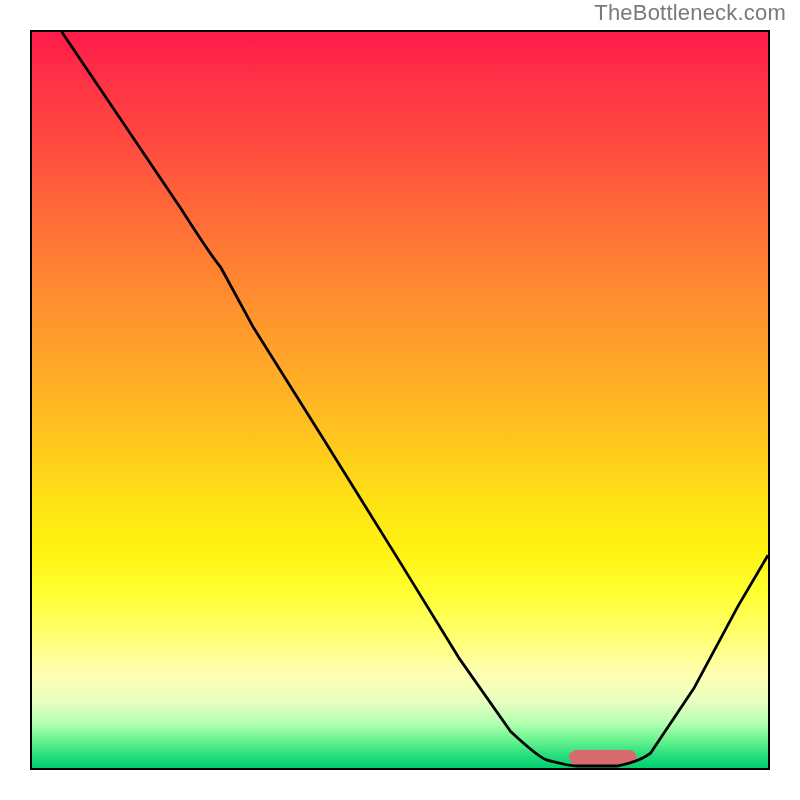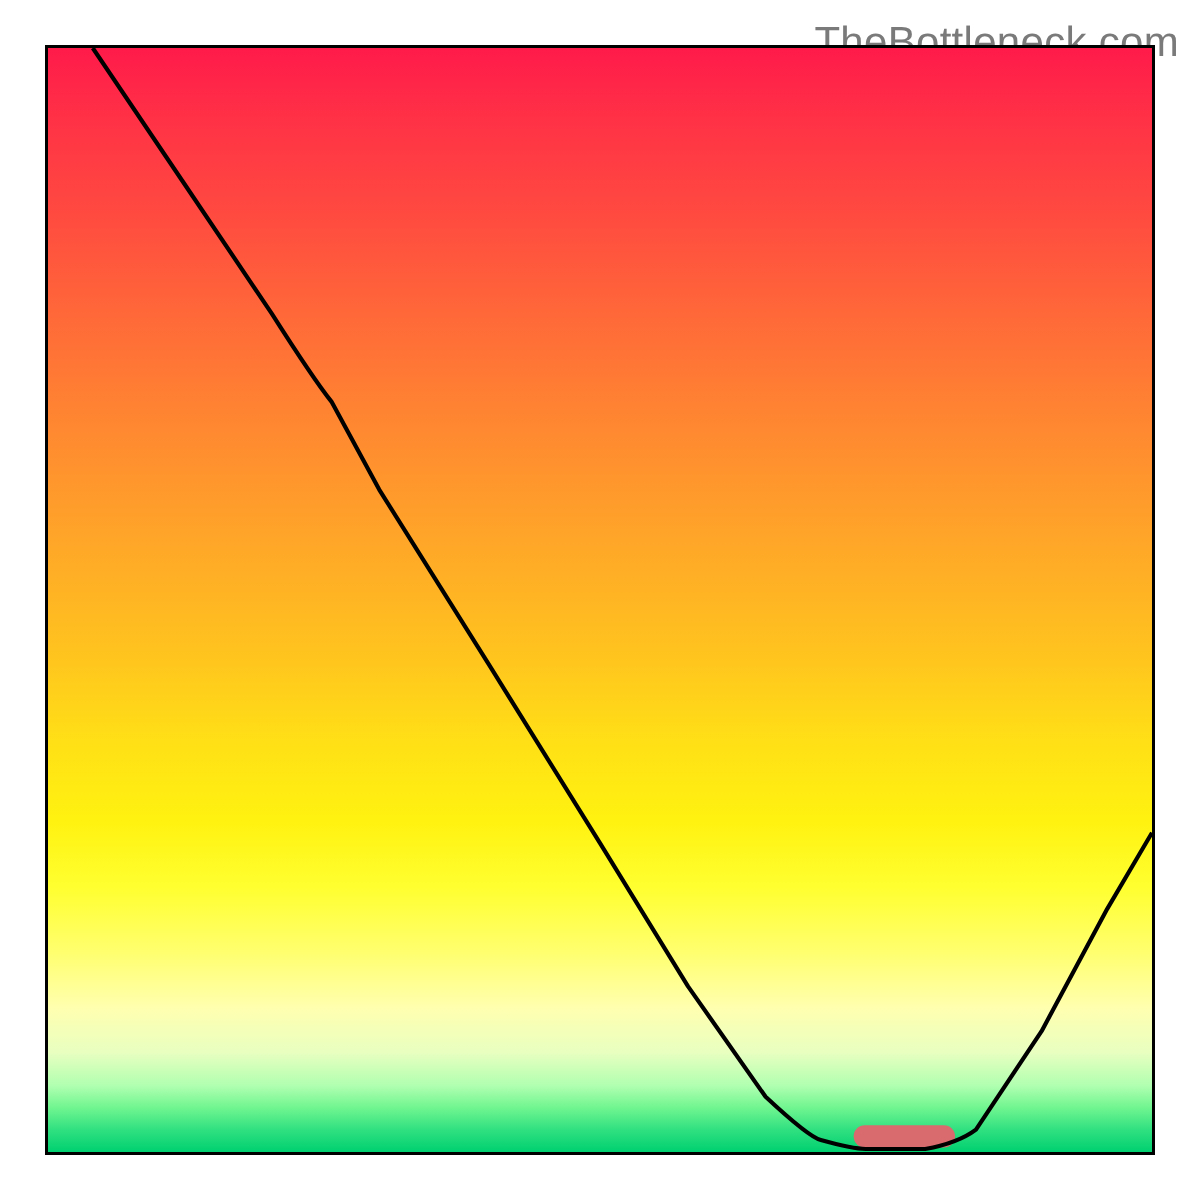--- a/index.html
+++ b/index.html
@@ -5,23 +5,23 @@
   * { margin: 0; padding: 0; box-sizing: border-box; }
   body {
     width: 800px;
     height: 800px;
     background: #ffffff;
     position: relative;
     font-family: Arial, Helvetica, sans-serif;
   }
   .watermark {
     position: absolute;
-    top: 12px;
+    top: 0;
     right: 14px;
-    font-size: 28px;
+    font-size: 22px;
     font-weight: 500;
     color: #7a7a7a;
     letter-spacing: 0.2px;
   }
   .plot-frame {
     position: absolute;
     top: 30px;
     left: 30px;
     width: 740px;
     height: 740px;

